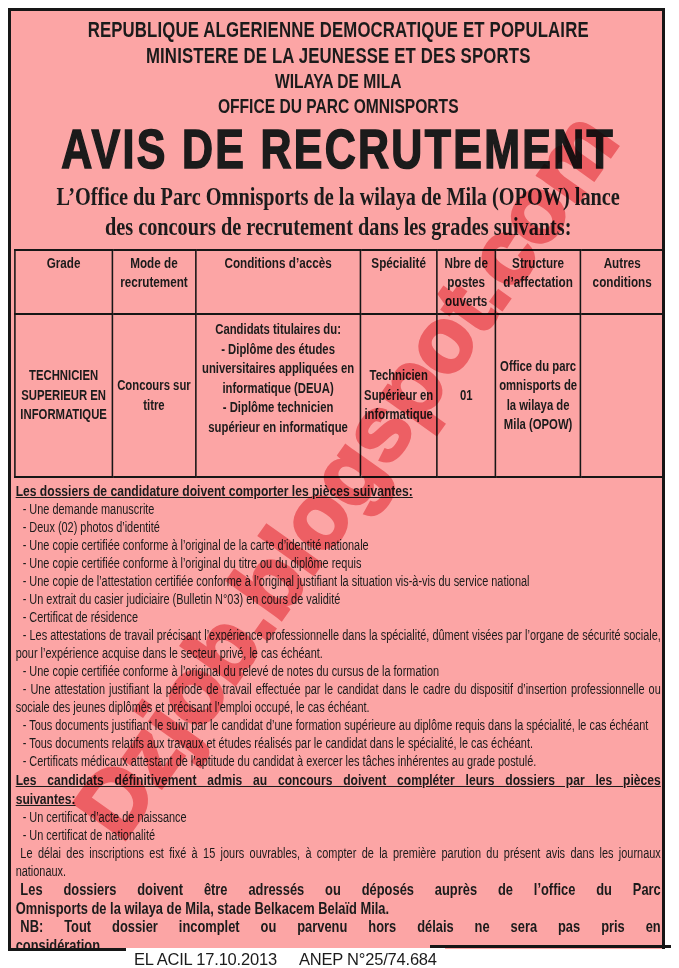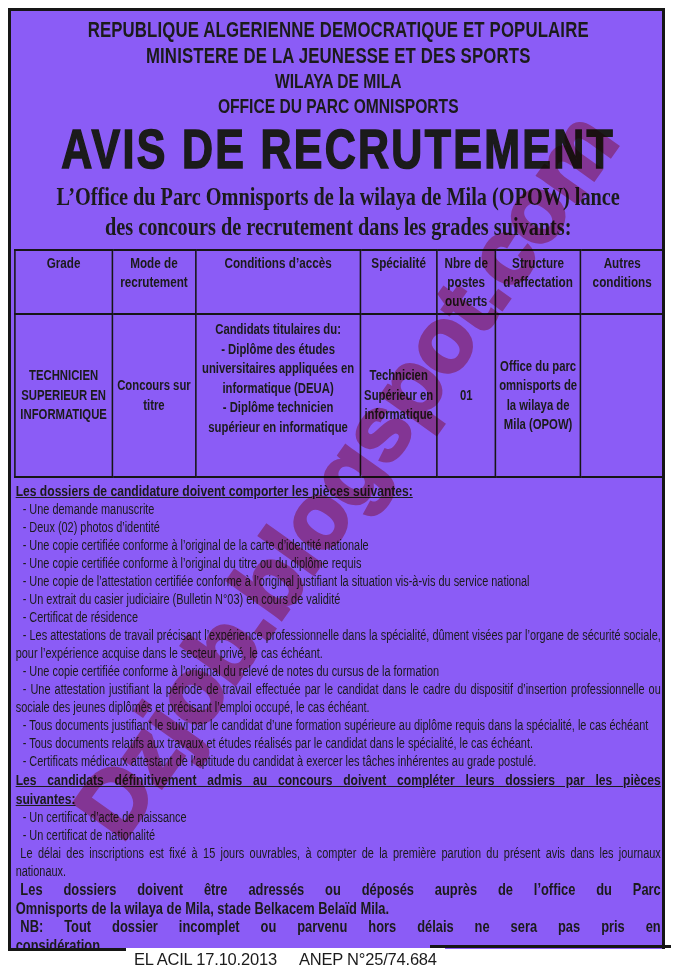--- a/index.html
+++ b/index.html
@@ -5,21 +5,21 @@
   html,body{margin:0;padding:0;}
   body{
     width:679px;height:968px;position:relative;overflow:hidden;
     background:#ffffff;color:#1b1b1b;
     font-family:"Liberation Sans",sans-serif;
     -webkit-font-smoothing:antialiased;
   }
   .doc{
     position:absolute;left:8px;top:8px;width:657px;height:941px;
     border:3px solid #161616;border-bottom:none;box-sizing:border-box;
-    background:#8b5cf6;
+    background:#fca5a5;
   }
   .scalewrap{
     width:838px;transform:scaleX(0.78);transform-origin:0 0;
     padding:6px 2px 0 3px;box-sizing:border-box;
   }
   .hline{text-align:center;font-weight:bold;}
   .h1,.h2{font-size:21.5px;line-height:26px;letter-spacing:.2px;}
   .h3,.h4{font-size:20px;line-height:25px;}
   .title{
     text-align:center;font-size:55px;line-height:56px;font-weight:bold;

